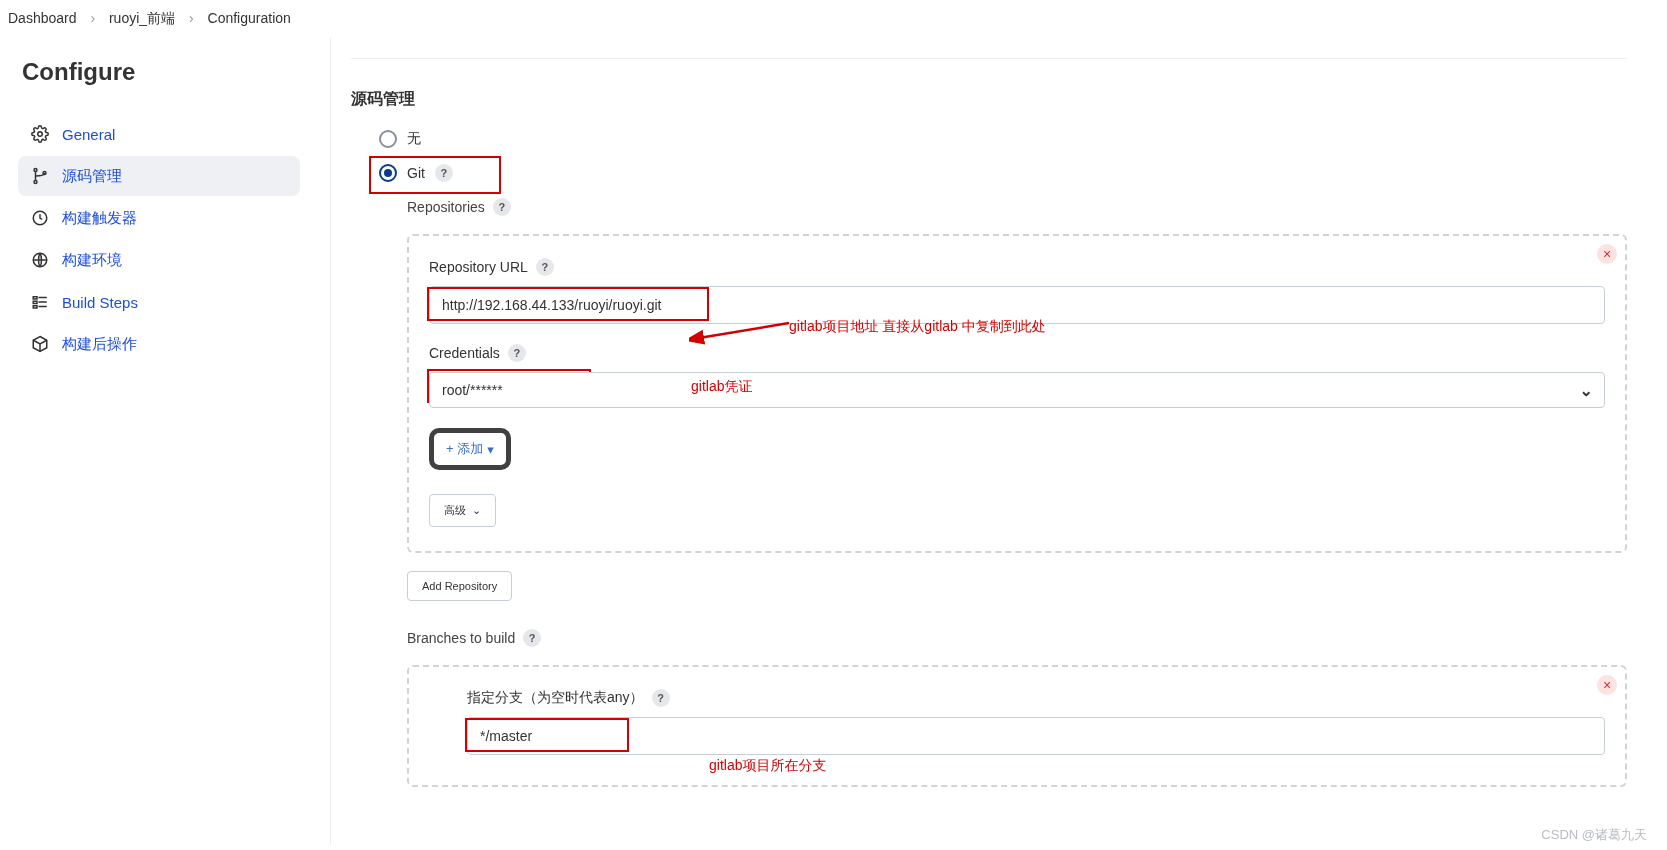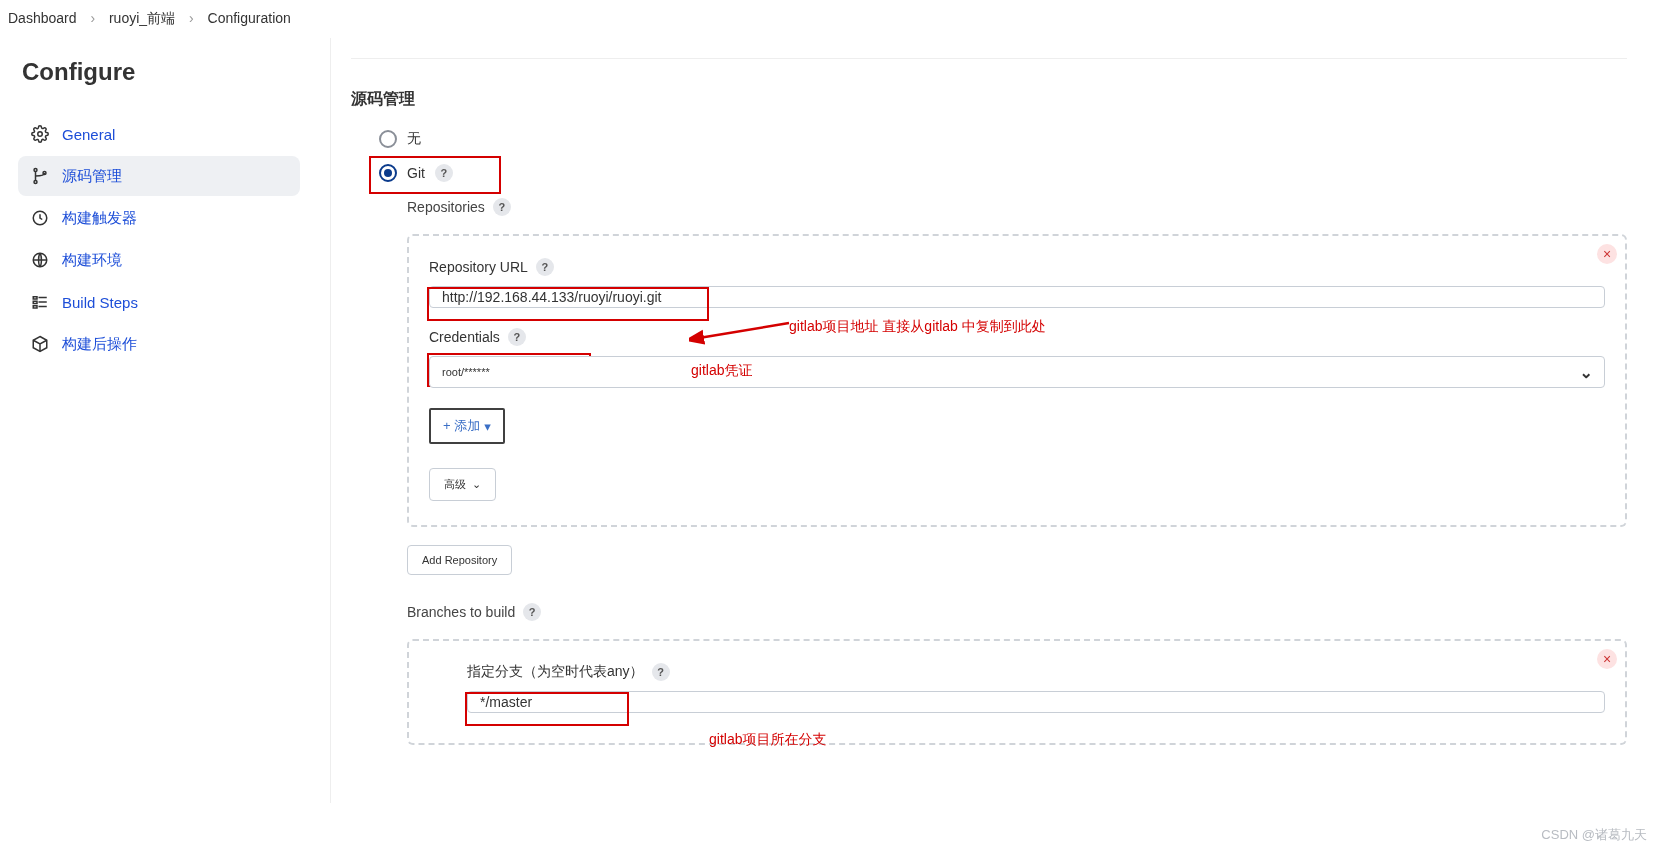--- a/index.html
+++ b/index.html
@@ -21,25 +21,25 @@
   .radio.checked::after { content: ''; width: 8px; height: 8px; border-radius: 50%; background: #0b3b8c; }
   .help { display: inline-flex; align-items: center; justify-content: center; width: 18px; height: 18px; border-radius: 50%; background: #e5e7eb; color: #555; font-size: 11px; font-weight: 700; }
   .git-group { position: relative; }
   .red-box { border: 2px solid #d40000; position: absolute; pointer-events: none; }
   .red-box.git-radio { top: -8px; left: 18px; width: 132px; height: 38px; }
   .content-indent { margin-left: 56px; margin-top: 4px; }
   .sub-label { display: flex; align-items: center; gap: 8px; margin-bottom: 18px; color: #444; }
   .dashed-box { border: 2px dashed #d0d4d9; border-radius: 6px; padding: 22px 20px 24px 20px; position: relative; margin-bottom: 18px; }
   .close-x { position: absolute; top: 8px; right: 8px; width: 20px; height: 20px; border-radius: 50%; background: #fde2e2; color: #c33; display: flex; align-items: center; justify-content: center; font-size: 14px; cursor: pointer; }
   .field-label { display: flex; align-items: center; gap: 8px; margin-bottom: 10px; color: #333; font-size: 14px; }
-  .text-input { width: 100%; padding: 2px 12px; border: 1px solid #c8ced6; border-radius: 4px; font-size: 14px; color: #333; background: #fff; }
+  .text-input { width: 100%; padding: 10px 12px; border: 1px solid #c8ced6; border-radius: 4px; font-size: 14px; color: #333; background: #fff; }
   .select-wrap { position: relative; }
-  .select-input { width: 100%; padding: 9px 12px; border: 1px solid #c8ced6; border-radius: 4px; font-size: 11px; color: #333; background: #fff; cursor: pointer; }
+  .select-input { width: 100%; padding: 9px 12px; border: 1px solid #c8ced6; border-radius: 4px; font-size: 14px; color: #333; background: #fff; cursor: pointer; }
   .chevron-down { position: absolute; right: 12px; top: 50%; transform: translateY(-50%); font-size: 16px; font-weight: 700; }
-  .btn-small { padding: 7px 12px; border: 2px solid #404040; border-radius: 2px; background: #fff; color: #3b6fc6; font-size: 13px; cursor: pointer; display: inline-flex; align-items: center; gap: 4px; }
+  .btn-small { padding: 7px 12px; border: 5px solid #404040; border-radius: 10px; background: #fff; color: #3b6fc6; font-size: 13px; cursor: pointer; display: inline-flex; align-items: center; gap: 4px; }
   .btn-plain { padding: 8px 14px; border: 1px solid #c8ced6; border-radius: 4px; background: #fff; color: #333; font-size: 11px; cursor: pointer; display: inline-flex; align-items: center; gap: 6px; }
   .field-group { margin-bottom: 20px; position: relative; }
   .annotation { color: #d40000; position: absolute; font-size: 14px; }
   .ann-url { top: 60px; left: 360px; }
   .ann-cred { top: 34px; left: 262px; }
   .ann-branch { top: 68px; left: 242px; }
   .red-box.url-box { top: 29px; left: -2px; width: 282px; height: 34px; }
   .red-box.cred-box { top: 25px; left: -2px; width: 164px; height: 34px; }
   .red-box.branch-box { top: 29px; left: -2px; width: 164px; height: 34px; }
   .arrow-svg { position: absolute; top: 60px; left: 260px; width: 110px; height: 50px; pointer-events: none; }

